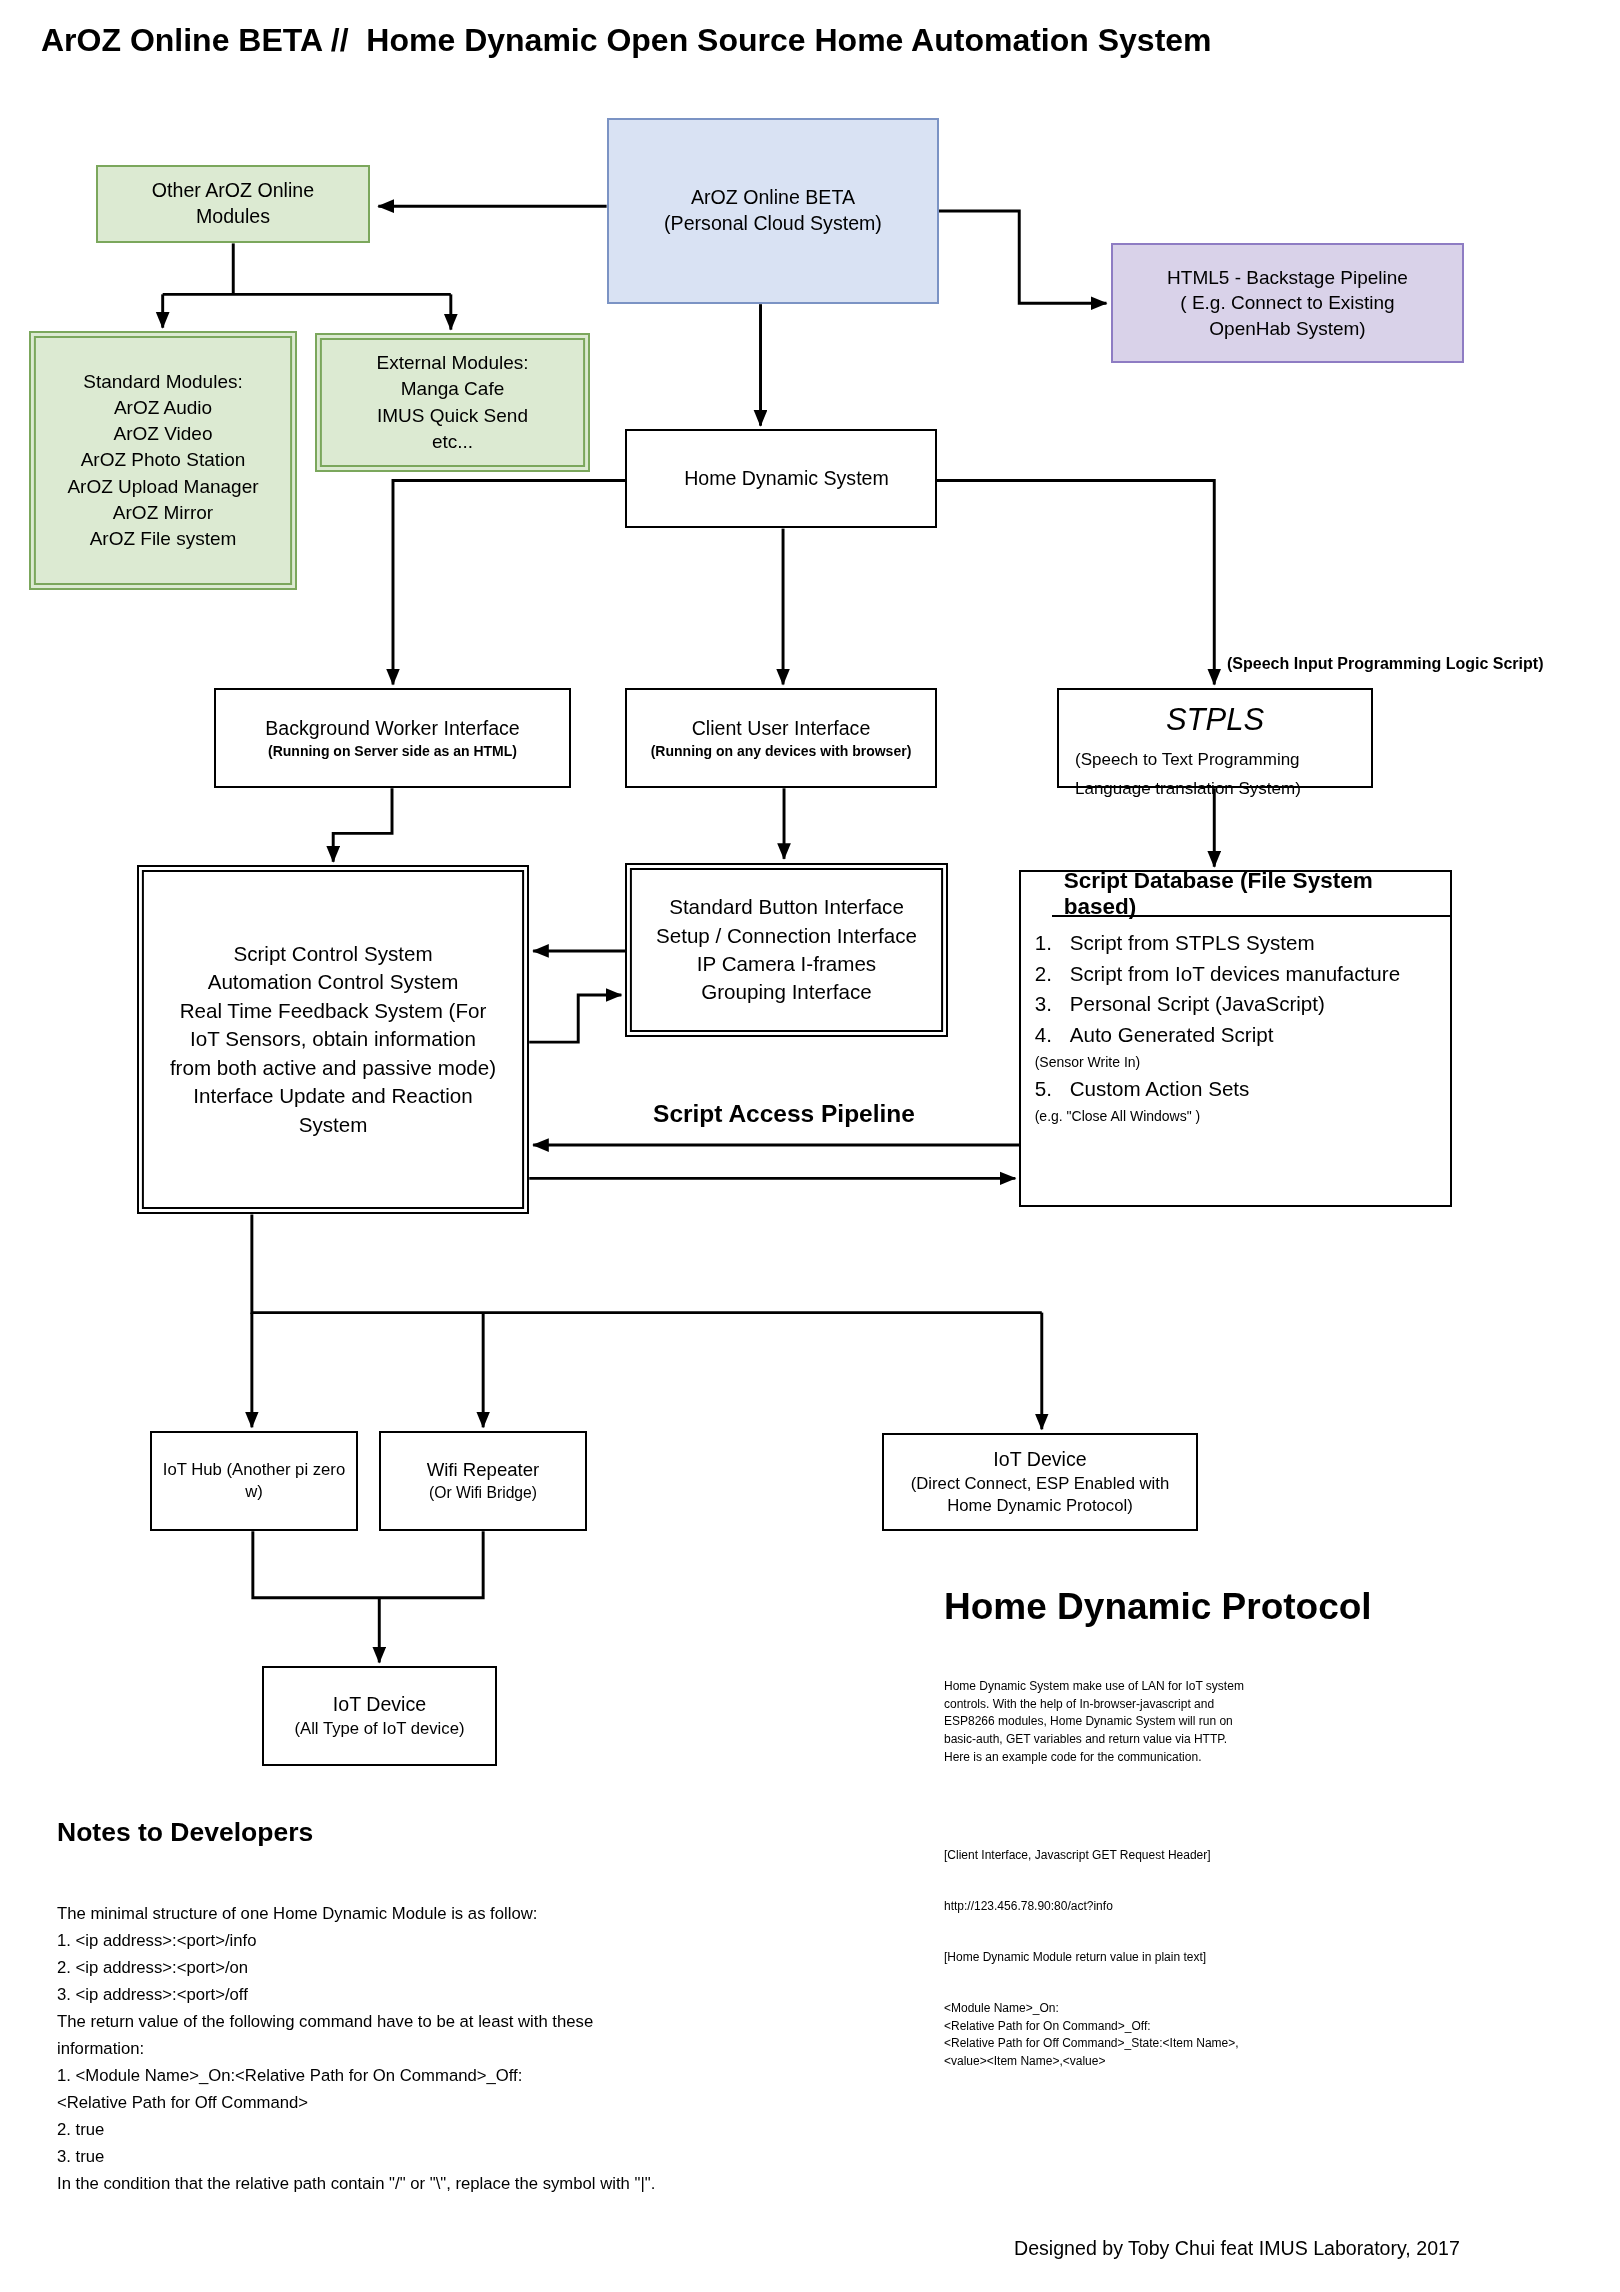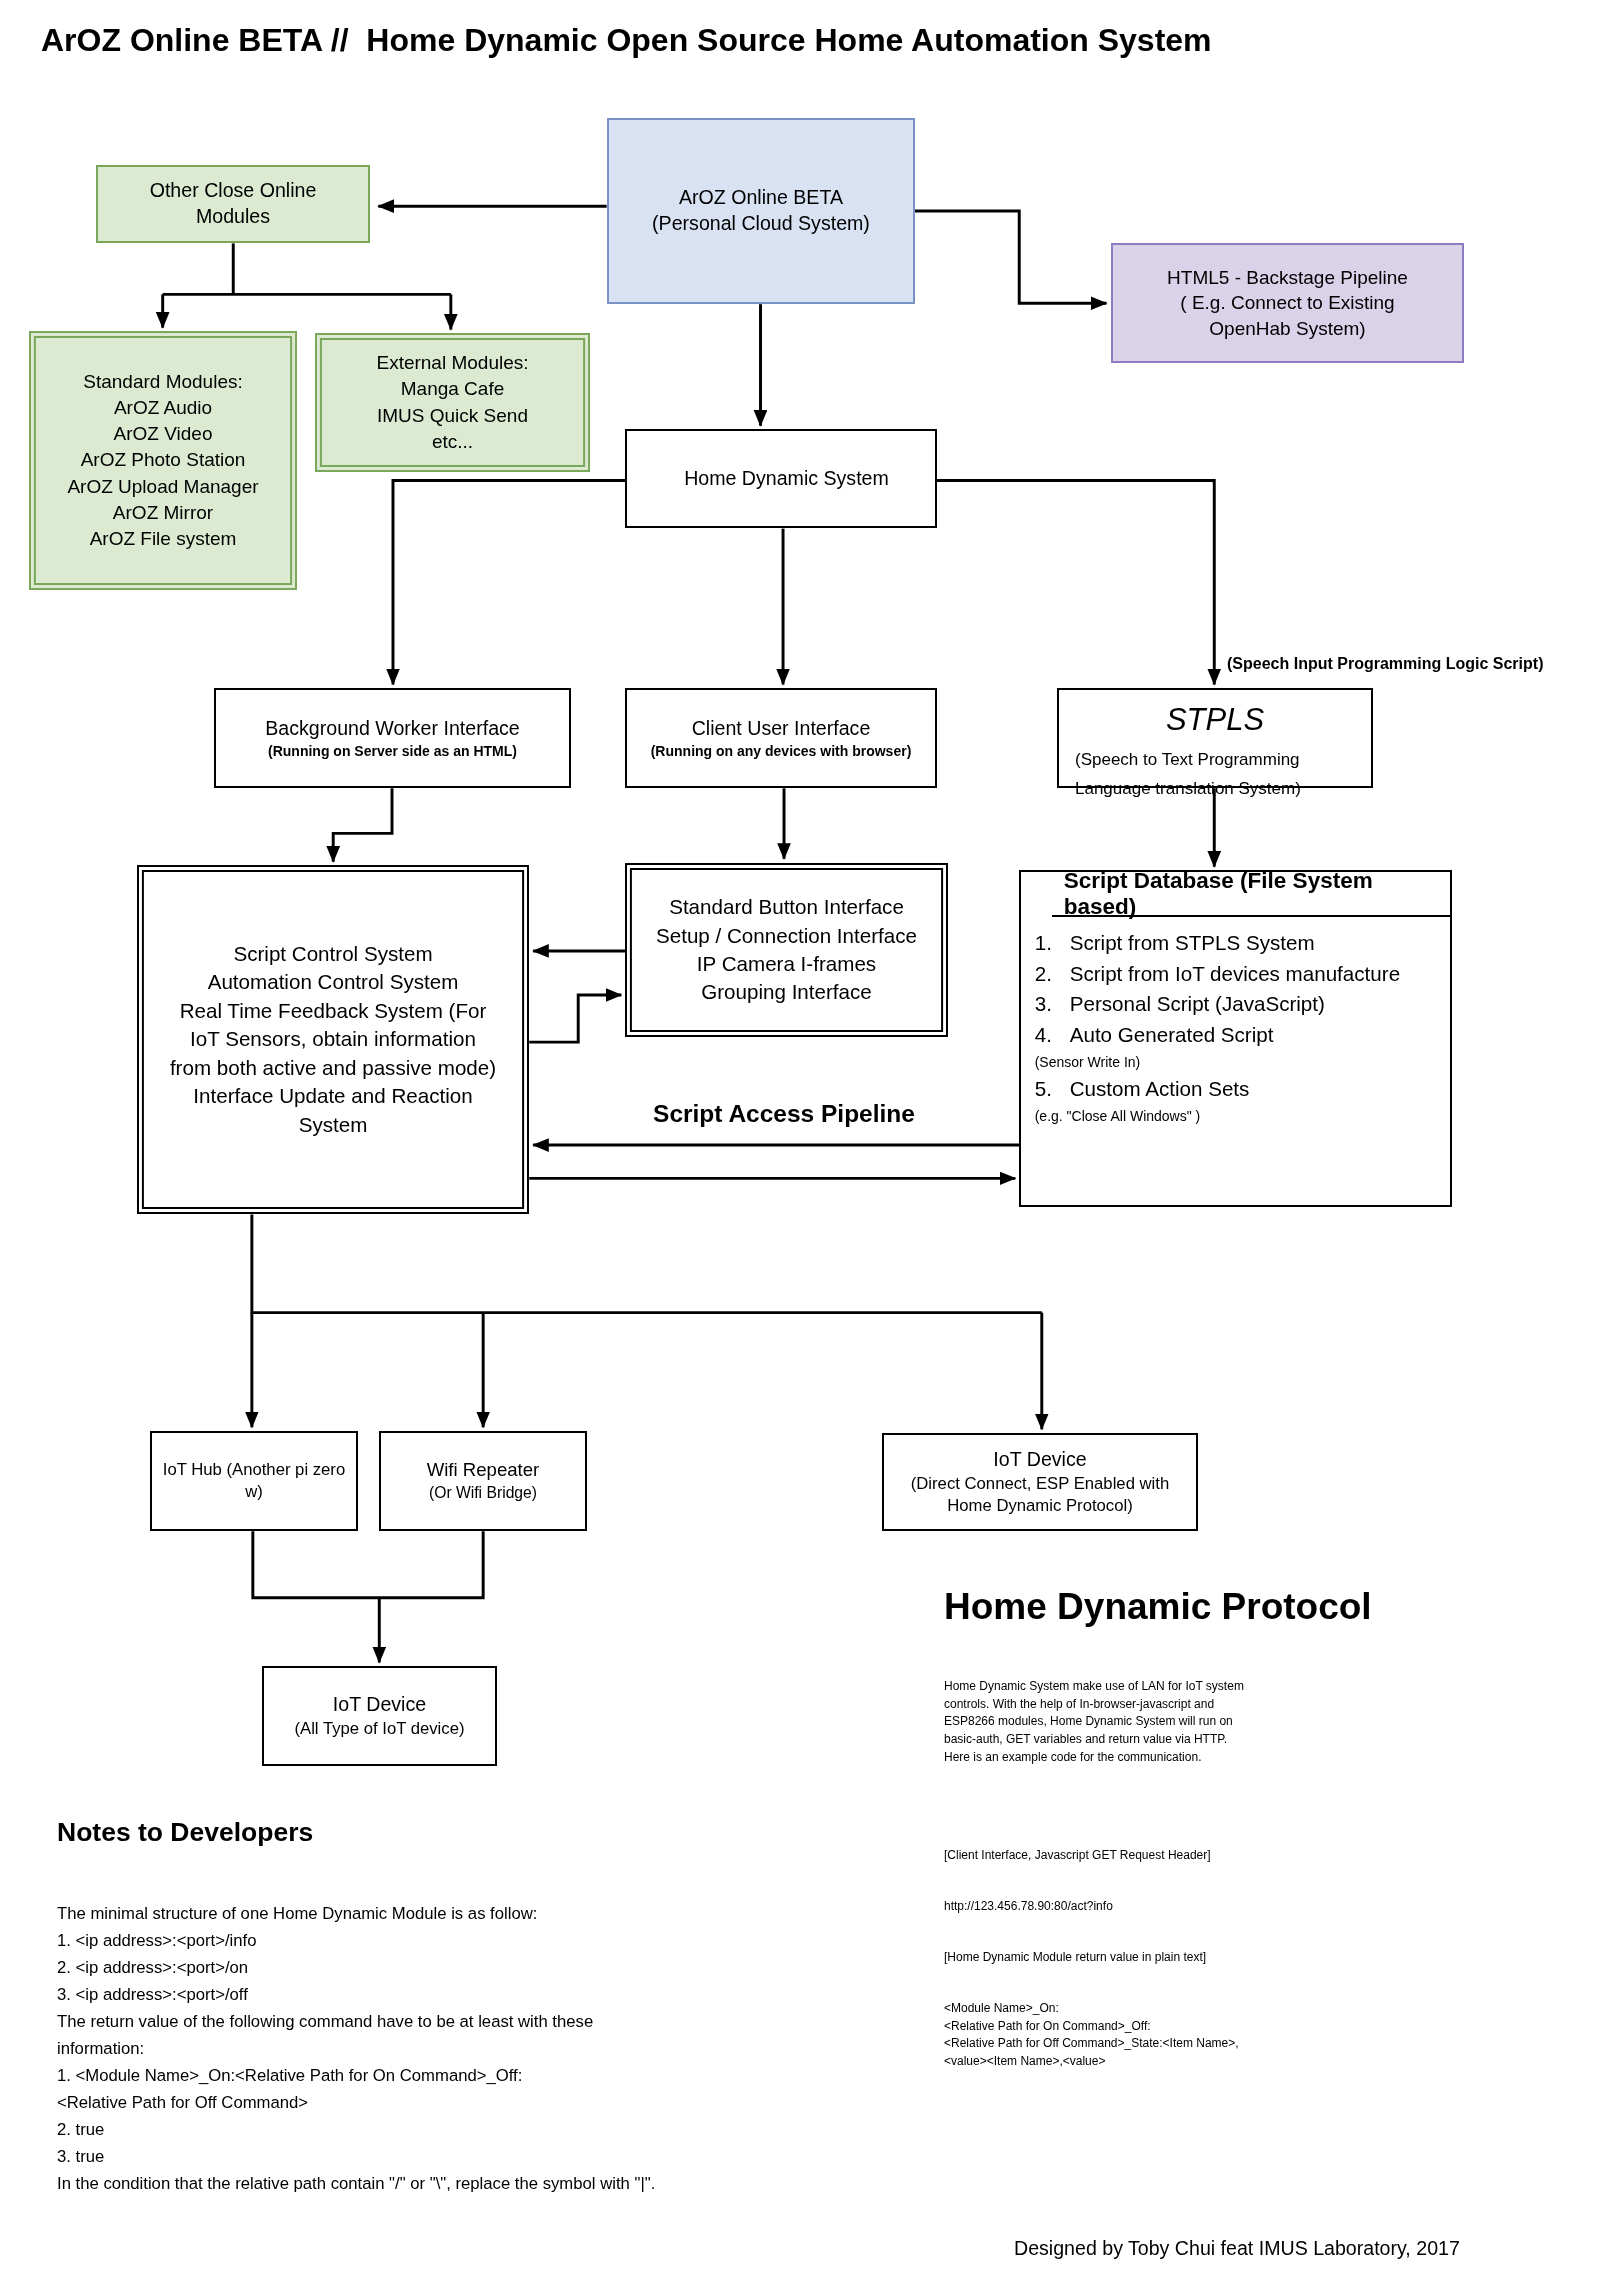--- a/index.html
+++ b/index.html
@@ -103,24 +103,24 @@
       <polyline points="540,1202 1036,1202" marker-end="url(#arrow)"></polyline>
       <polyline points="257,1239 257,1339 1063,1339"></polyline>
       <polyline points="257,1339 257,1456" marker-end="url(#arrow)"></polyline>
       <polyline points="493,1339 493,1456" marker-end="url(#arrow)"></polyline>
       <polyline points="1063,1339 1063,1458" marker-end="url(#arrow)"></polyline>
       <polyline points="258,1562 258,1630 493,1630 493,1562"></polyline>
       <polyline points="387,1630 387,1696" marker-end="url(#arrow)"></polyline>
     </g>
   </svg>
 
-  <div class="box green" style="left:96px;top:165px;width:274px;height:78px;font-size:19.6px;">Other Close Online
+  <div class="box green" style="left:96px;top:165px;width:274px;height:78px;font-size:19.6px;">Other ArOZ Online
 Modules</div>
 
-  <div class="box blue" style="left:607px;top:118px;width:308px;height:186px;font-size:19.6px;">ArOZ Online BETA
+  <div class="box blue" style="left:607px;top:118px;width:332px;height:186px;font-size:19.6px;">ArOZ Online BETA
 (Personal Cloud System)</div>
 
   <div class="box purple" style="left:1111px;top:243px;width:353px;height:120px;font-size:19px;">HTML5 - Backstage Pipeline
 ( E.g. Connect to Existing
 OpenHab System)</div>
 
   <div class="box green double" style="left:29px;top:331px;width:268px;height:259px;font-size:19px;line-height:1.38;">Standard Modules:
 ArOZ Audio
 ArOZ Video
 ArOZ Photo Station

